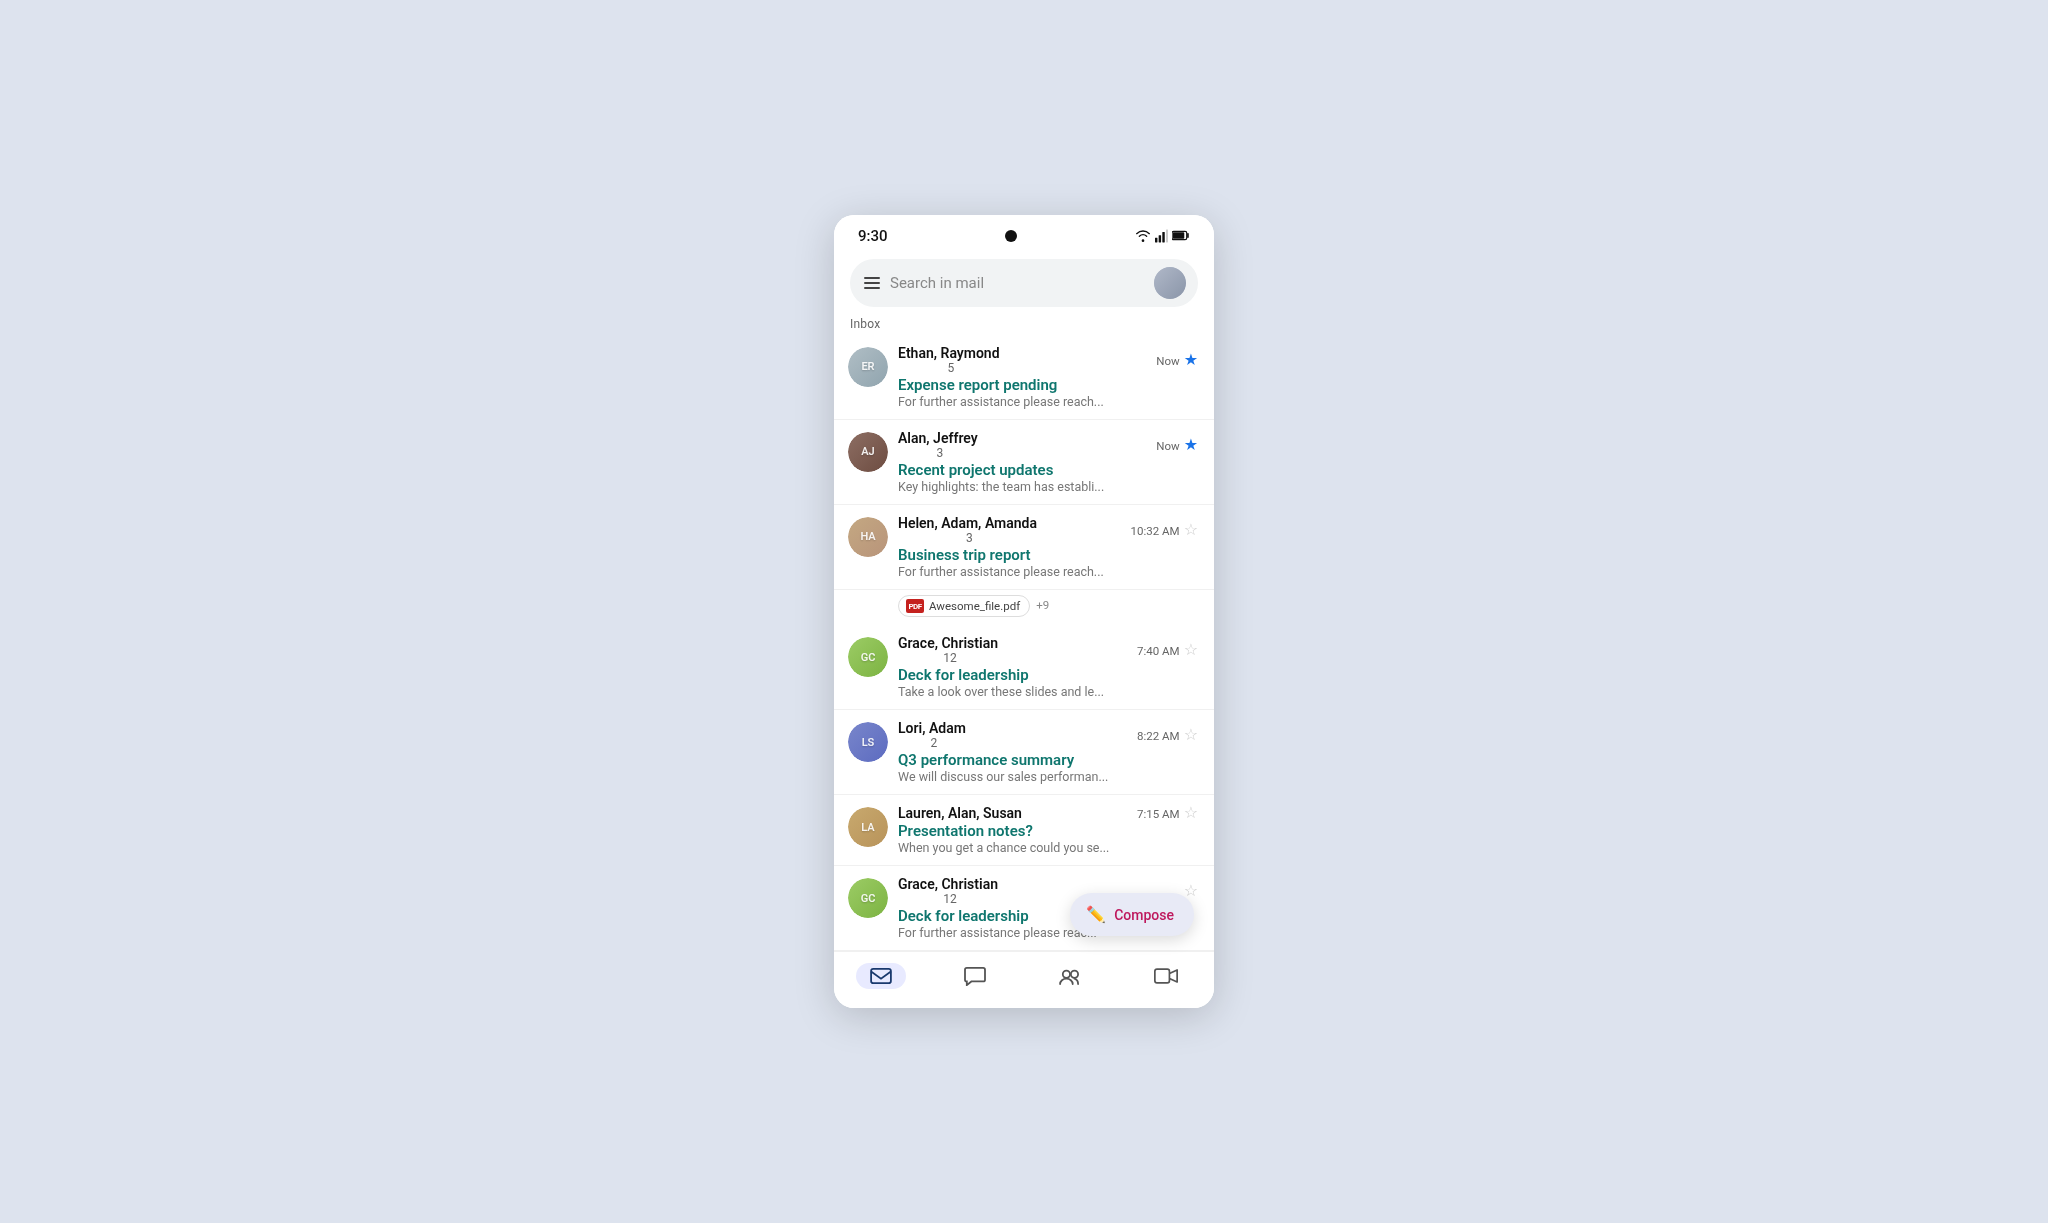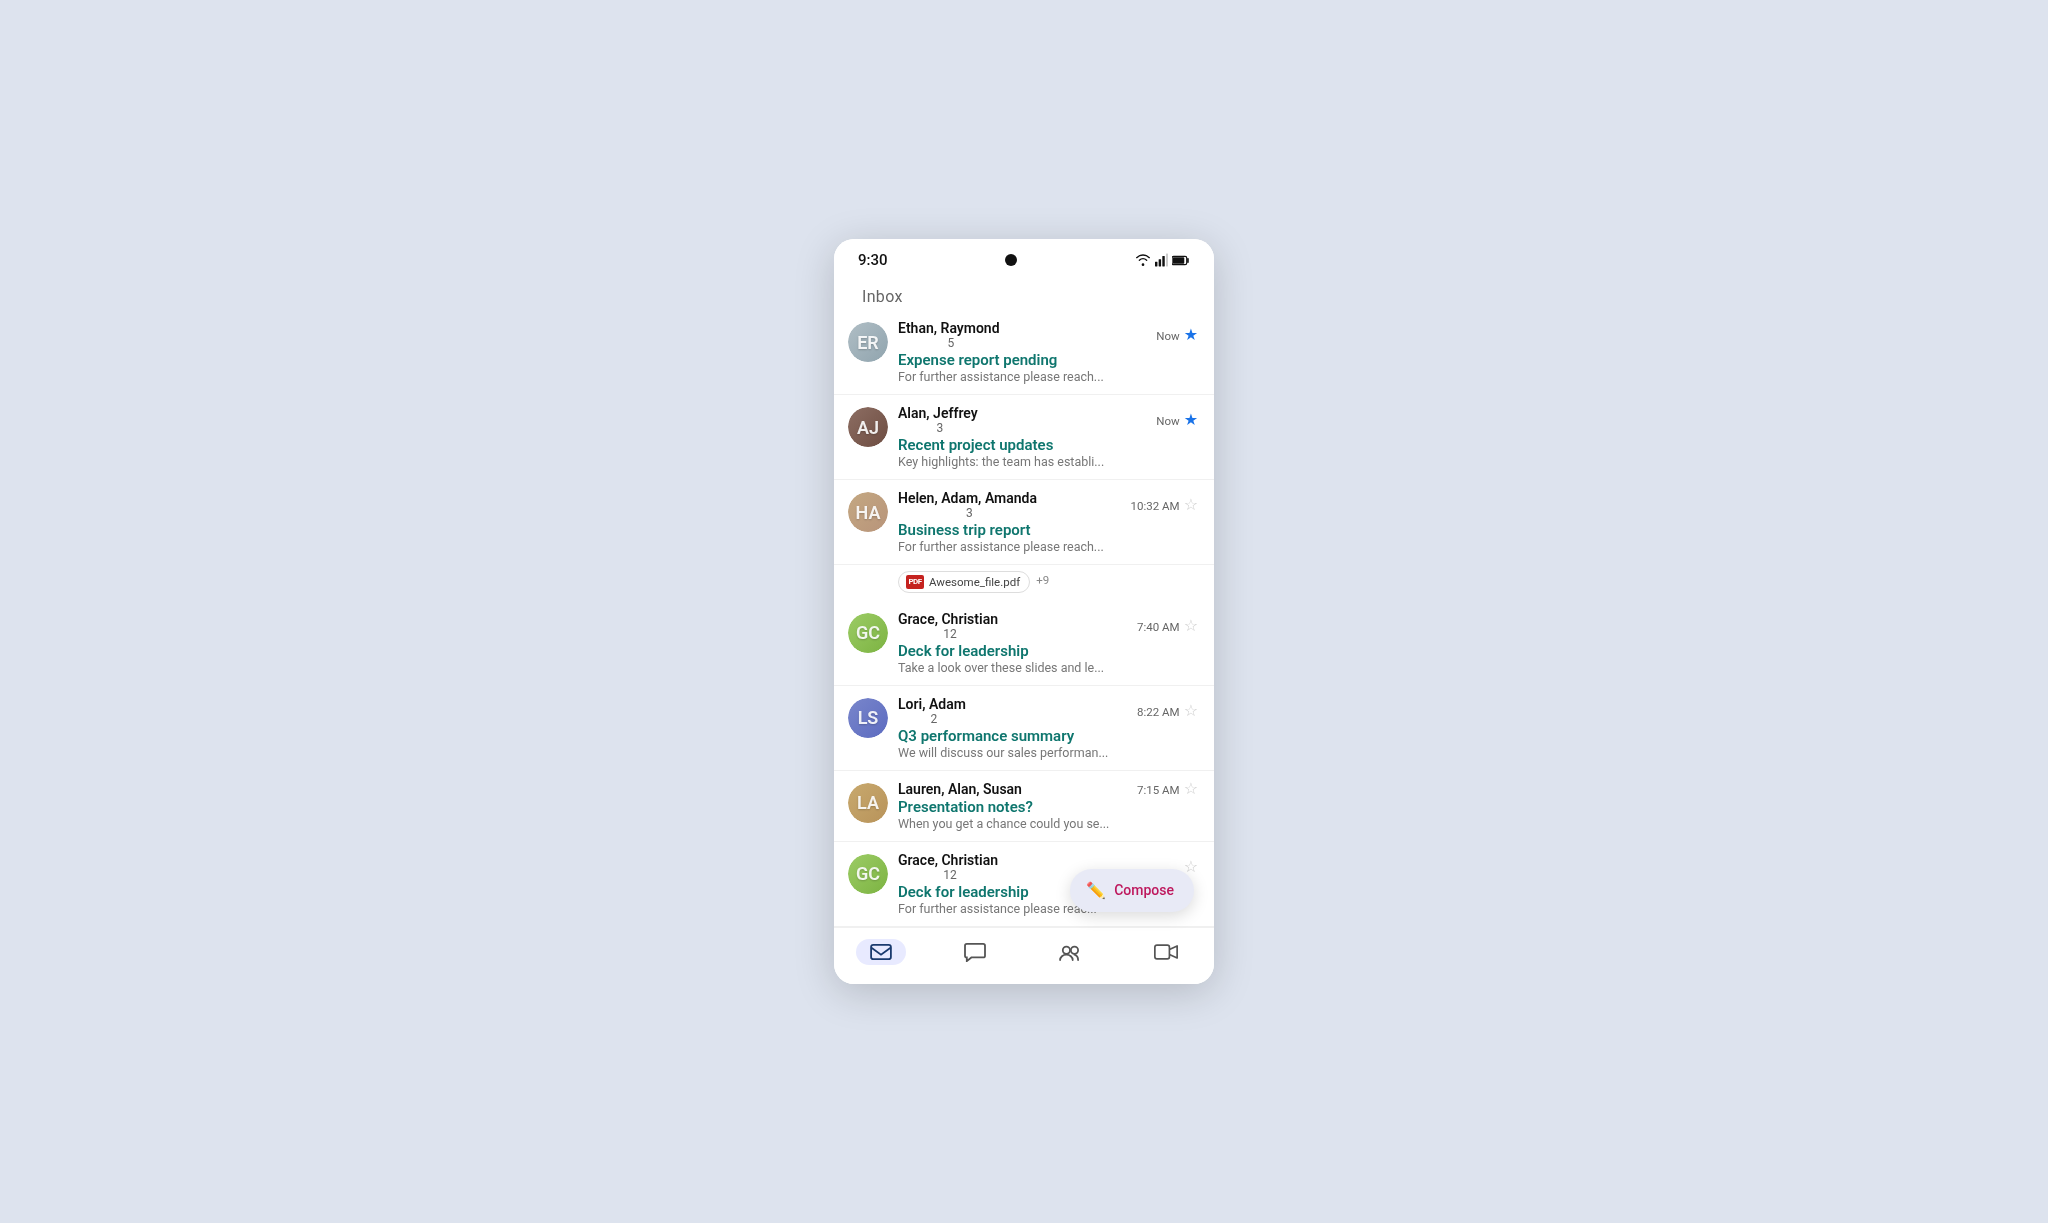--- a/index.html
+++ b/index.html
@@ -84,23 +84,23 @@
       color: #fff;
     }
     .avatar-img-placeholder {
       width: 100%;
       height: 100%;
       background: linear-gradient(135deg, #b0b8c8, #8a95a8);
       border-radius: 50%;
     }
     
     .section-label {
-      font-size: 16px;
+      font-size: 12px;
       color: #666;
-      padding: 10px 20px 4px 28px;
+      padding: 10px 20px 4px 16px;
       letter-spacing: 0.02em;
     }
     
     .mail-list {
       overflow: hidden;
     }
     .mail-item {
       display: flex;
       align-items: flex-start;
       padding: 10px 16px 10px 14px;
@@ -271,21 +271,21 @@
       flex-direction: column;
     }
     
     .av-face {
       width: 100%;
       height: 100%;
       border-radius: 50%;
       display: flex;
       align-items: center;
       justify-content: center;
-      font-size: 18px;
+      font-size: 11px;
       font-weight: 600;
       color: rgba(255,255,255,0.9);
       text-shadow: 0 1px 2px rgba(0,0,0,0.2);
       text-align: right;
     }
   </style>
 </head>
 <body>
 
 <div class="phone-frame">
@@ -309,20 +309,31 @@
       </svg>
 
       <svg width="18" height="11" viewBox="0 0 22 12">
         <rect x="0" y="1" width="18" height="10" rx="2" stroke="#111" stroke-width="1.5" fill="none"></rect>
         <rect x="1" y="2" width="14" height="8" rx="1" fill="#111"></rect>
         <path d="M19.5 4v4" stroke="#111" stroke-width="2" stroke-linecap="round"></path>
       </svg>
     </div>
   </div>
 
+  <div class="search-bar">
+    <div class="hamburger-icon">
+      <span></span>
+        <span></span>
+        <span></span>
+    </div>
+    <span class="search-text">Search in mail</span>
+    <div class="avatar-search">
+      <div class="avatar-img-placeholder"></div>
+    </div>
+  </div>
 
   <div class="section-label">Inbox</div>
 
   <div class="mail-list" id="mail-list-container">
   <div class="mail-item">
         <div class="mail-avatar">
           <div class="av-face av-ethan">ER</div>
         </div>
         <div class="mail-content">
           <div class="mail-header">

